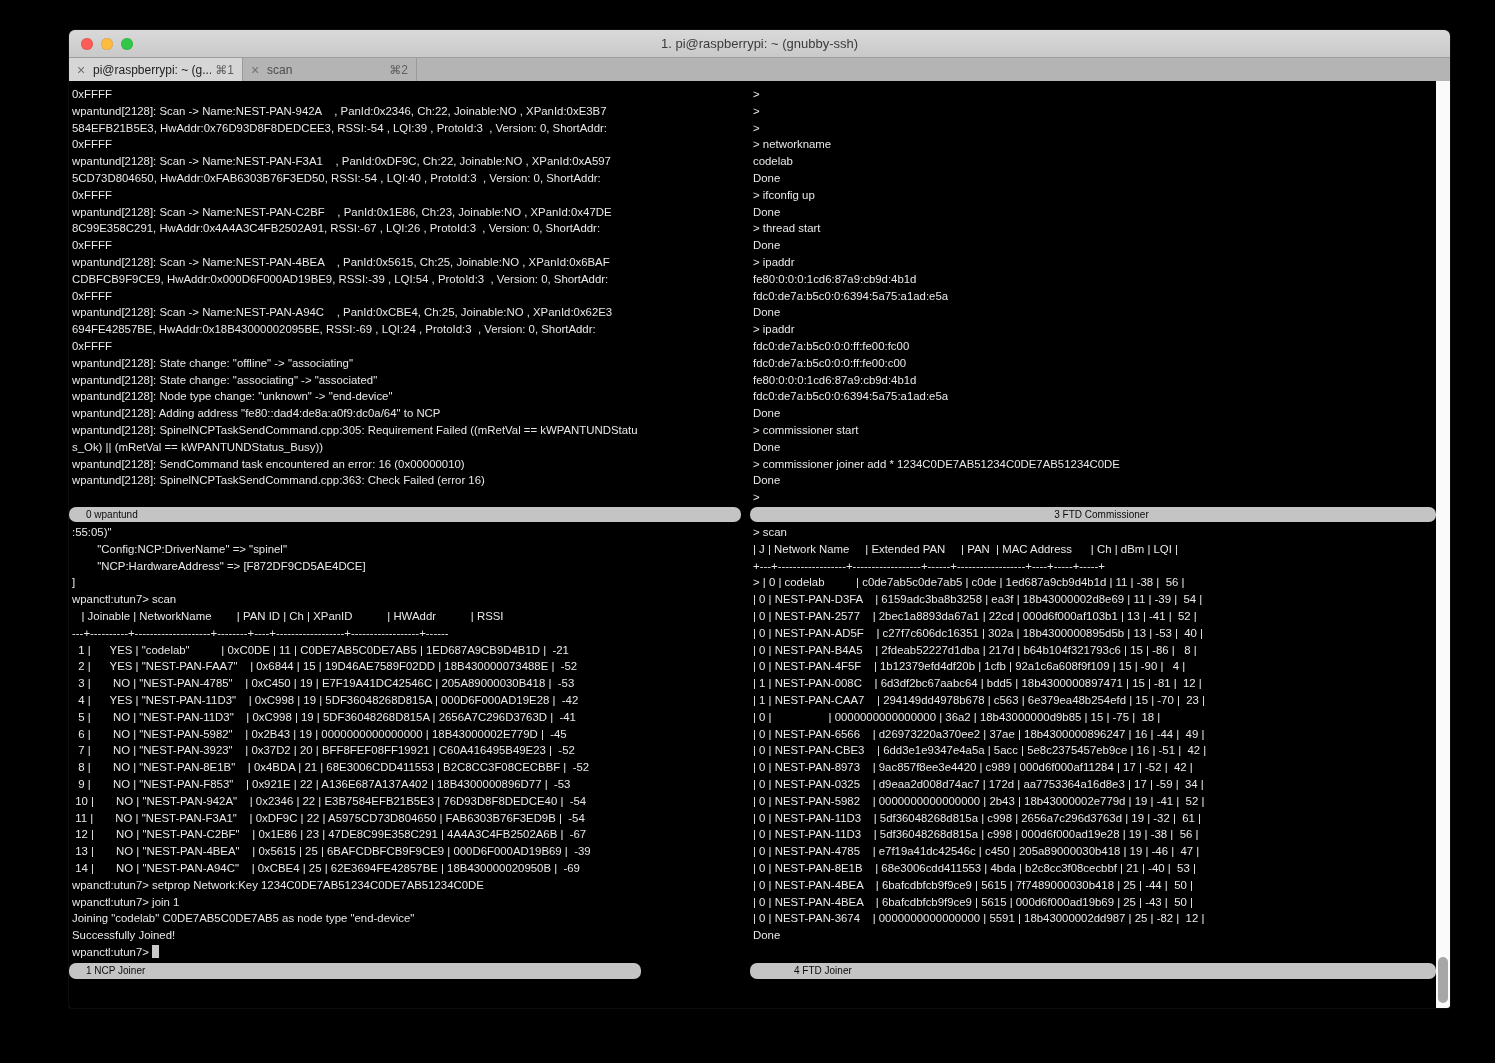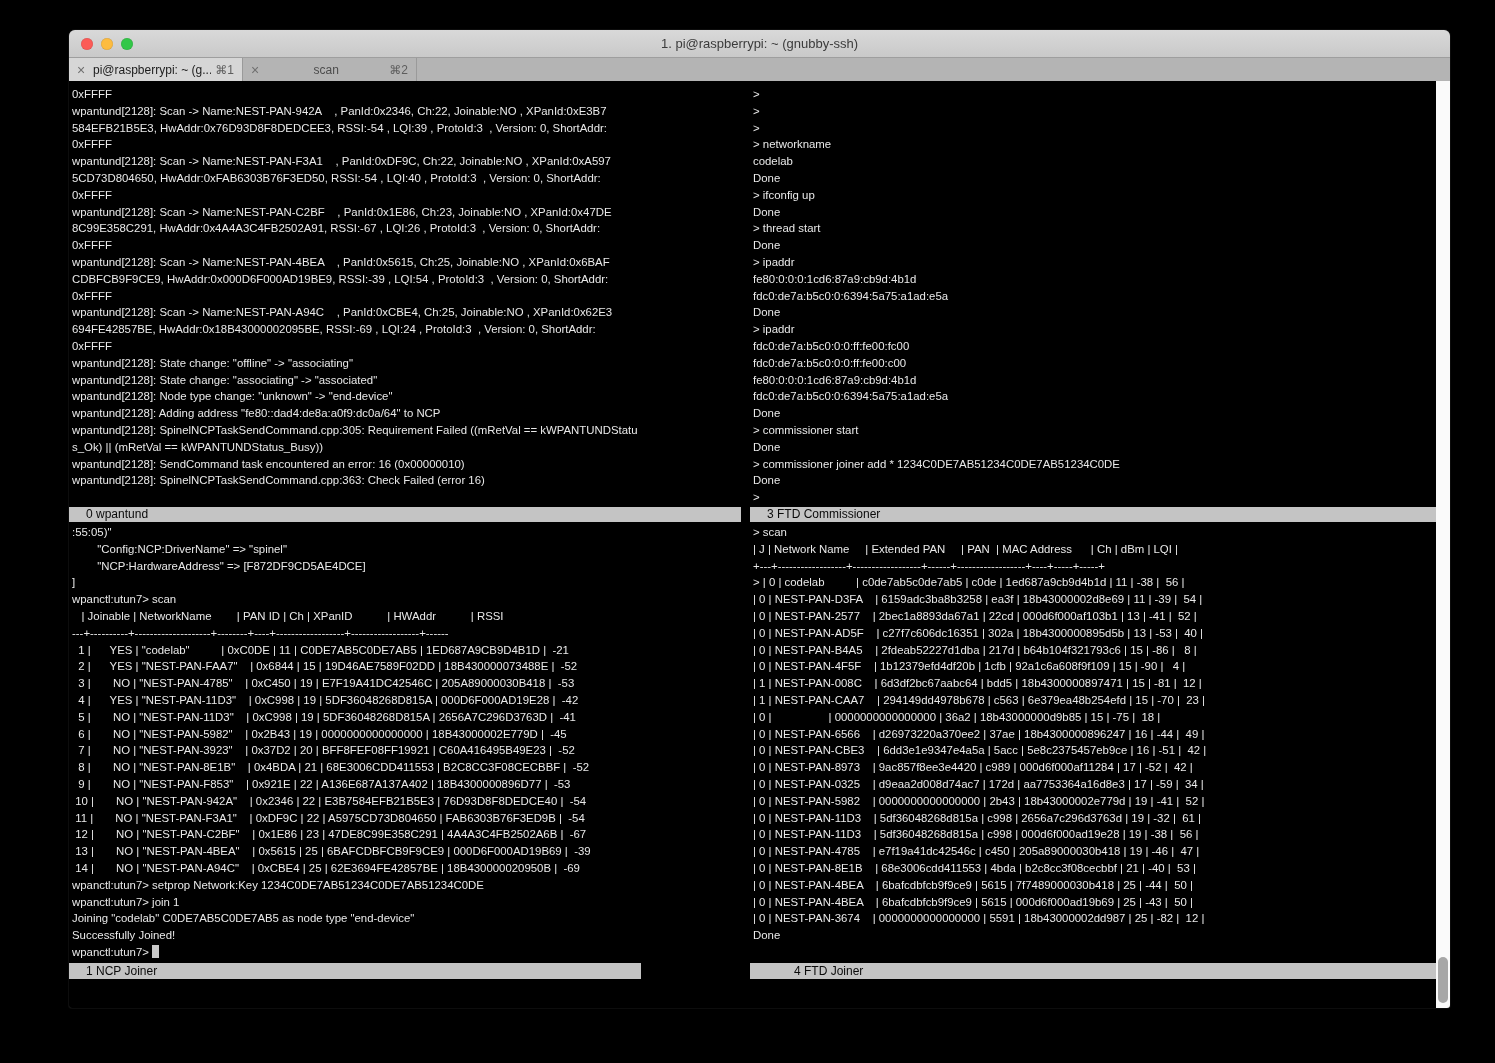--- a/index.html
+++ b/index.html
@@ -22,39 +22,40 @@
     box-shadow:inset 0 0 1px rgba(0,0,0,.35);}
   .title{text-align:center;line-height:27px;font-size:13px;color:#3b3b3b;}
   .tabbar{height:23px;background:#b4b4b4;display:flex;}
   .tab{
     width:174px;height:100%;display:flex;align-items:center;
     background:#b4b4b4;border-right:1px solid #9a9a9a;
     font-size:12px;color:#4c4c4c;padding:0 8px;box-sizing:border-box;
   }
   .tab.active{background:#d6d6d6;color:#1d1d1d;}
   .tab-close{width:16px;font-size:14px;color:#6f6f6f;cursor:default;}
-  .tab-label{flex:1;text-align:center;white-space:nowrap;overflow:hidden;}
+  .tab-label{flex:1;text-align:left;white-space:nowrap;overflow:hidden;}
   .tab-shortcut{font-size:12px;color:#5d5d5d;margin-left:4px;}
   .content{
     position:absolute;left:0;top:51px;width:1381px;height:927px;background:#000;
     font-family:Liberation Sans, sans-serif;font-size:11.4px;color:#e9e9e9;
   }
   .pane{position:absolute;white-space:pre;}
   .tline{height:16.8px;line-height:16.8px;}
   #pane-wpantund{left:3px;top:5px;width:668px;}
   #pane-commissioner{left:684px;top:5px;width:680px;}
   #pane-ncp{left:3px;top:443px;width:668px;}
   #pane-ftdjoiner{left:684px;top:443px;width:680px;}
   .pbar{
     position:absolute;height:15px;line-height:15px;background:#c4c4c4;
-    color:#0a0a0a;font-size:12px;padding-left:17px;box-sizing:border-box;
+    color:#0a0a0a;font-size:10px;padding-left:17px;box-sizing:border-box;
     white-space:pre;
+    border-radius:7px;
   }
   #bar-wpantund{left:0;top:426px;width:672px;}
-  #bar-commissioner{left:681px;top:426px;width:686px;}
+  #bar-commissioner{left:681px;top:426px;width:686px;text-align:center;}
   #bar-ncp{left:0;top:882px;width:572px;height:16px;line-height:16px;}
   #bar-ftdjoiner{left:681px;top:882px;width:686px;height:16px;line-height:16px;padding-left:44px;}
   .scrollbar{position:absolute;right:0;top:0;width:14px;height:927px;background:#fafafa;}
   .thumb{position:absolute;left:2px;width:10px;top:876px;height:46px;background:#a7a7a7;border-radius:5px;}
   .cursor{display:inline-block;width:7px;height:13px;background:#c9c9c9;vertical-align:-2px;}
 </style>
 </head>
 <body>
 
 <div class="window">

